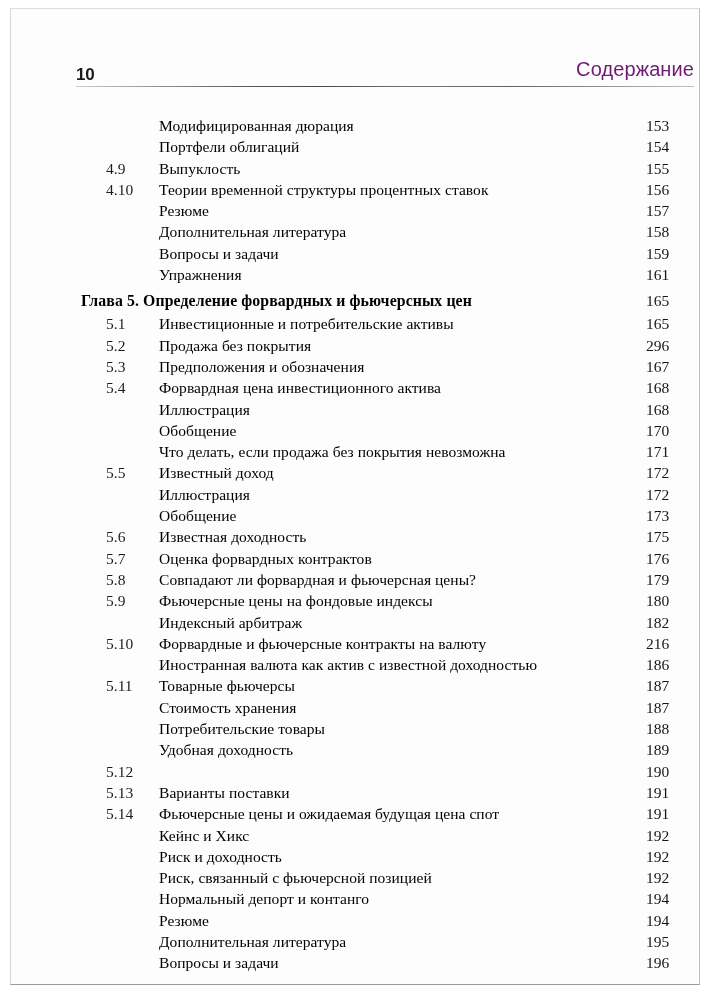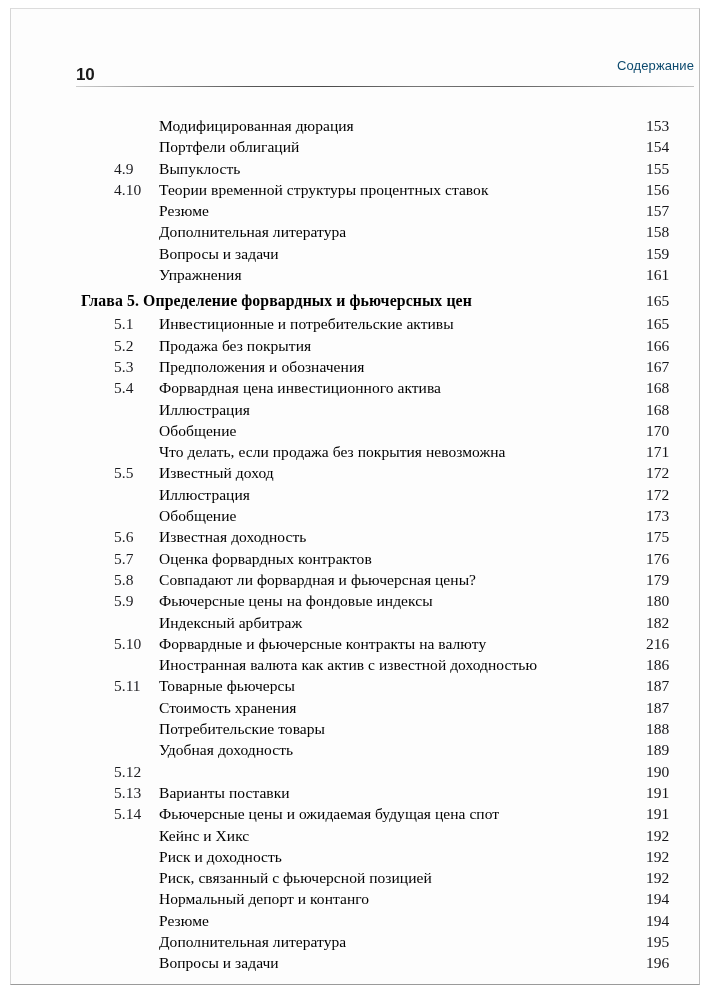--- a/index.html
+++ b/index.html
@@ -49,22 +49,22 @@
     color: #1a1a1a;
     letter-spacing: -0.2px;
     margin-top: 8px;
   }
   #head-title {
     position: absolute;
     right: 0;
     top: 1px;
     font-family: "Liberation Sans", "DejaVu Sans", sans-serif;
     font-weight: normal;
-    font-size: 13px;
-    color: #0c4a6e;
+    font-size: 20px;
+    color: #701a75;
     letter-spacing: 0.1px;
   }
   #head-rule {
     position: absolute;
     left: 0;
     top: 29px;
     width: 618px;
     height: 1px;
     background: linear-gradient(to right,
         #c9c9c9 0%, #8d8d8d 12%, #4a4a4a 28%, #3a3a3a 40%,
@@ -85,21 +85,20 @@
     line-height: 21.3px;
     white-space: nowrap;
     color: #16161a;
   }
   .toc-row .num {
     position: absolute;
     left: 30px;
     width: 46px;
     font-size: 15.5px;
     color: #1c1c20;
-    margin-left: 8px;
   }
   .toc-row .title {
     position: absolute;
     left: 83px;
     font-size: 15.5px;
     color: #000000;
     letter-spacing: 0.05px;
   }
   .toc-row .page {
     position: absolute;
@@ -184,21 +183,21 @@
         <span class="page">165</span>
       </div>
       <div class="toc-row entry">
         <span class="num">5.1</span>
         <span class="title">Инвестиционные и потребительские активы</span>
         <span class="page">165</span>
       </div>
       <div class="toc-row entry">
         <span class="num">5.2</span>
         <span class="title">Продажа без покрытия</span>
-        <span class="page">166</span>
+        <span class="page">296</span>
       </div>
       <div class="toc-row entry">
         <span class="num">5.3</span>
         <span class="title">Предположения и обозначения</span>
         <span class="page">167</span>
       </div>
       <div class="toc-row entry">
         <span class="num">5.4</span>
         <span class="title">Форвардная цена инвестиционного актива</span>
         <span class="page">168</span>

